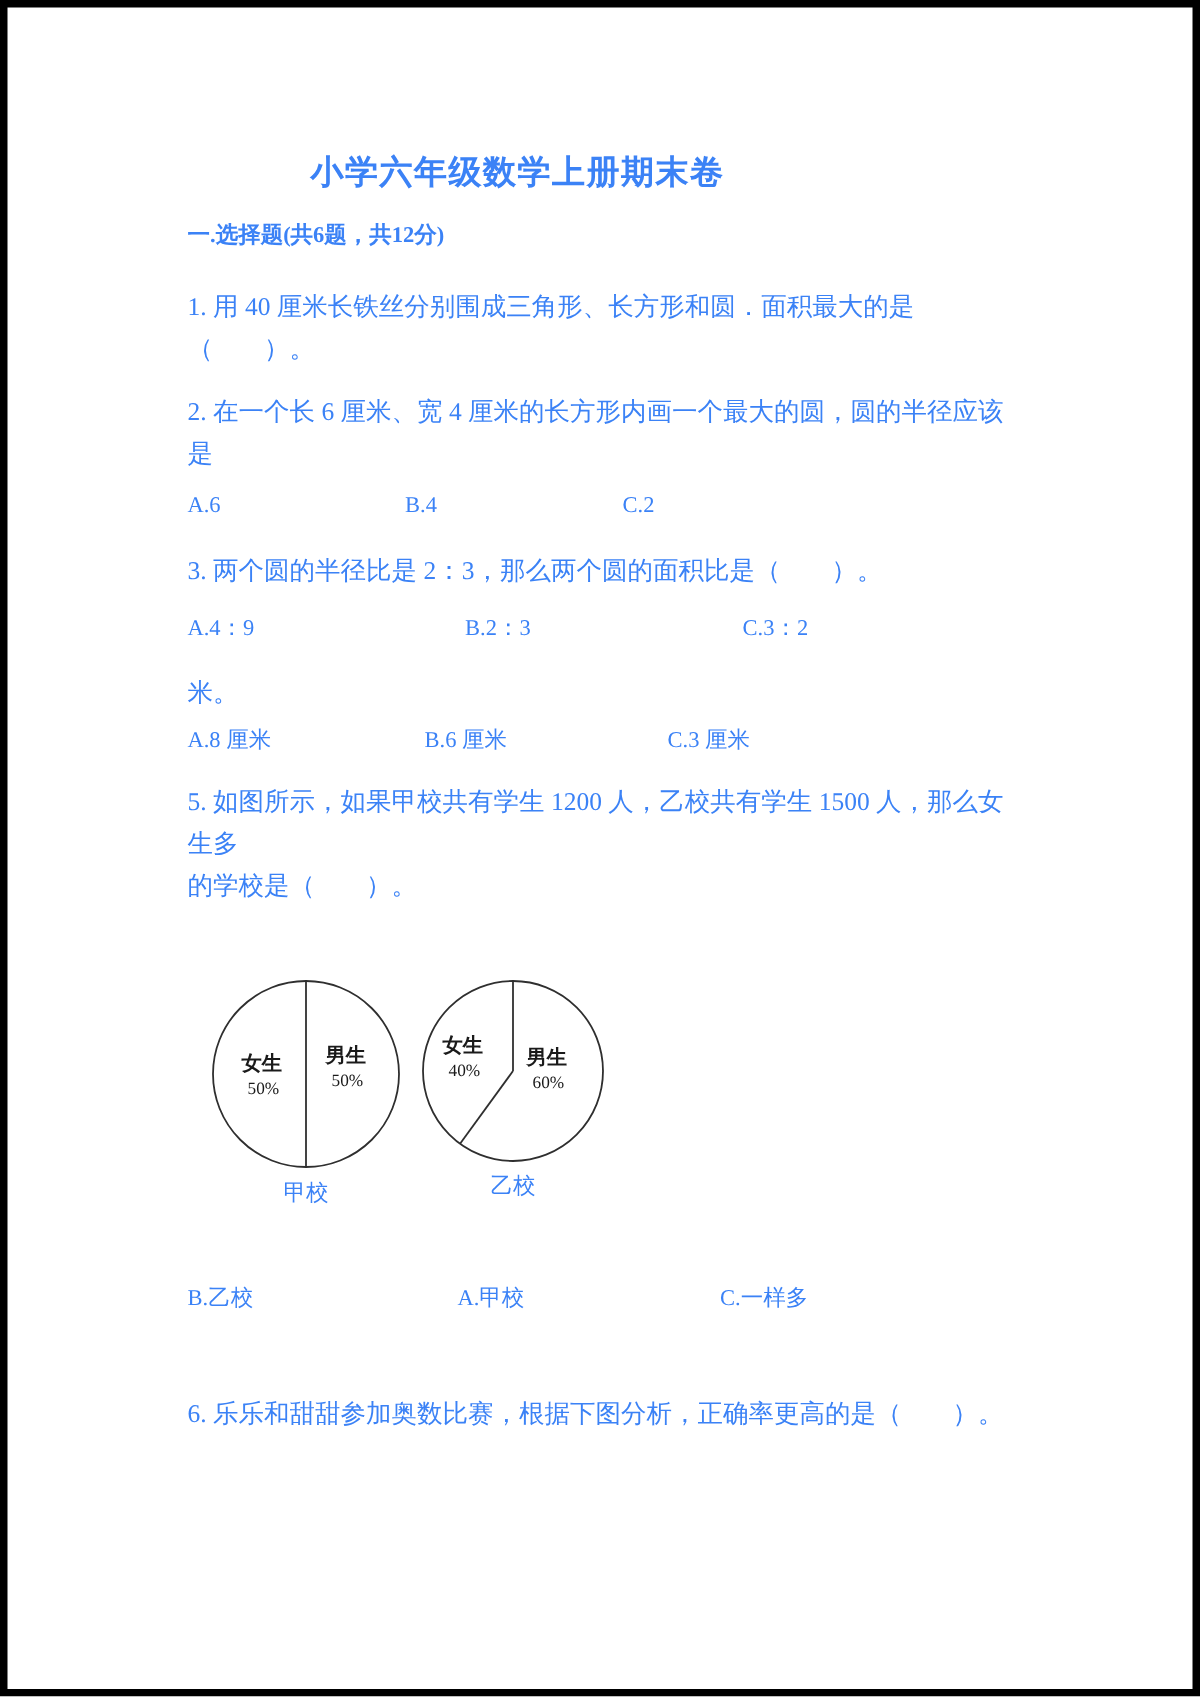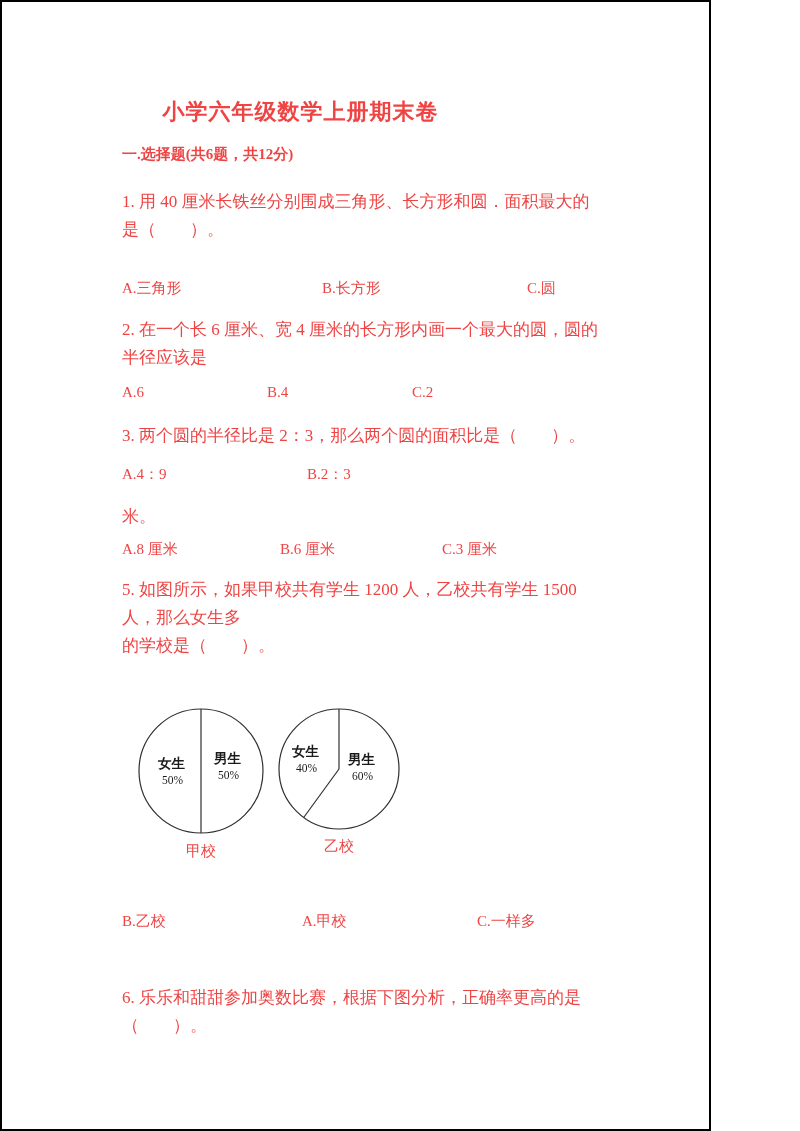--- a/index.html
+++ b/index.html
@@ -1,22 +1,22 @@
 <!DOCTYPE html>
 <html><head>
 <meta charset="utf-8">
 <style>
   html,body { margin:0; padding:0; background:#ffffff; }
   .page {
-    width:711px; height:1131px;
+    width:800px; height:1131px;
     box-sizing:border-box;
     background:#ffffff;
-    border:2px solid #000000;
+    border:5px solid #000000;
     font-family:"Liberation Serif","DejaVu Serif",serif;
-    color:#ef4444;
+    color:#3b82f6;
     overflow:hidden;
   }
   .content { padding:94px 110px 0 120px; }
   .title {
     margin:0 120px 0 0;
     text-align:center;
     font-size:22px;
     font-weight:bold;
     line-height:32px;
     letter-spacing:1px;
@@ -74,41 +74,37 @@
 
 <div class="page">
   <div class="content">
 
     <h1 class="title">小学六年级数学上册期末卷</h1>
 
     <div class="section-header">一.选择题(共6题，共12分)</div>
 
     <section class="question q-1">
       <p class="q-line">1. 用 40 厘米长铁丝分别围成三角形、长方形和圆．面积最大的是（　　）。</p>
-      <div class="options opts-1">
-        <span class="opt">A.三角形</span>
-        <span class="opt">B.长方形</span>
-        <span class="opt">C.圆</span>
-      </div>
     </section>
 
     <section class="question q-2">
       <p class="q-line">2. 在一个长 6 厘米、宽 4 厘米的长方形内画一个最大的圆，圆的半径应该是</p>
       <div class="options opts-2">
         <span class="opt">A.6</span>
         <span class="opt">B.4</span>
         <span class="opt">C.2</span>
       </div>
     </section>
 
     <section class="question q-3">
       <p class="q-line">3. 两个圆的半径比是 2：3，那么两个圆的面积比是（　　）。</p>
       <div class="options opts-3">
         <span class="opt">A.4：9</span>
         <span class="opt">B.2：3</span>
+        <span class="opt">C.3：2</span>
       </div>
     </section>
 
     <section class="question q-4">
       <p class="q-line">米。</p>
       <div class="options opts-4">
         <span class="opt">A.8 厘米</span>
         <span class="opt">B.6 厘米</span>
         <span class="opt">C.3 厘米</span>
       </div>

